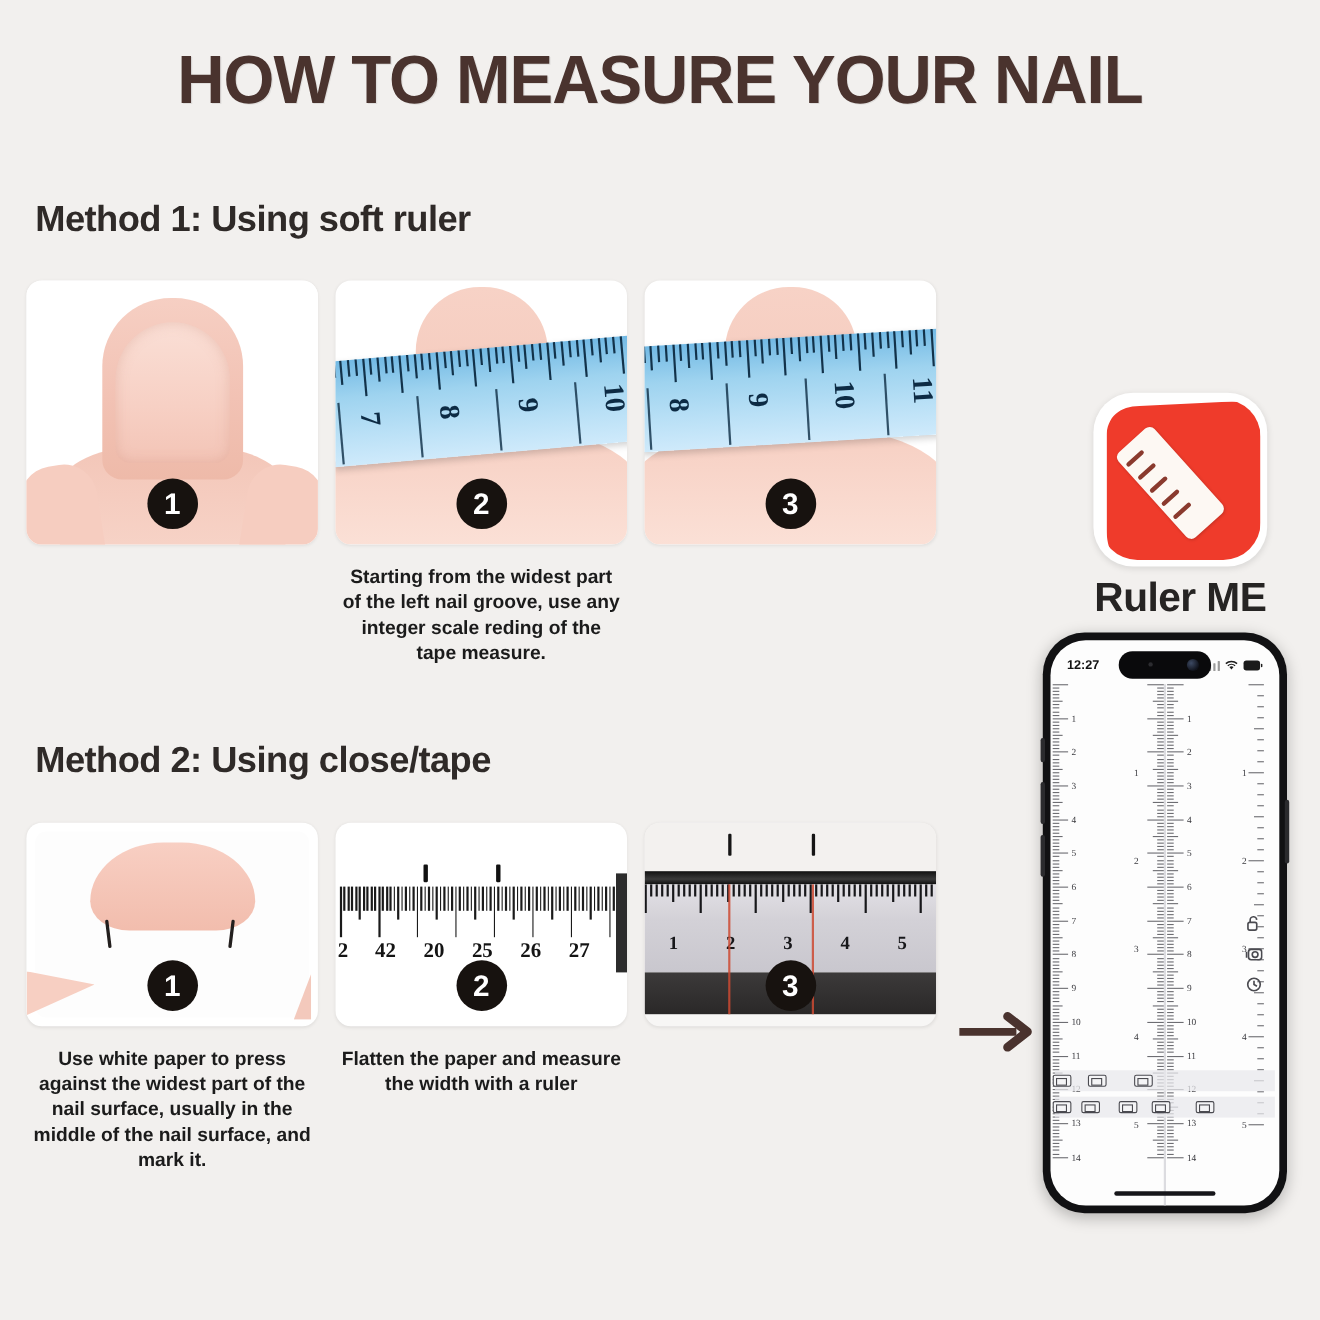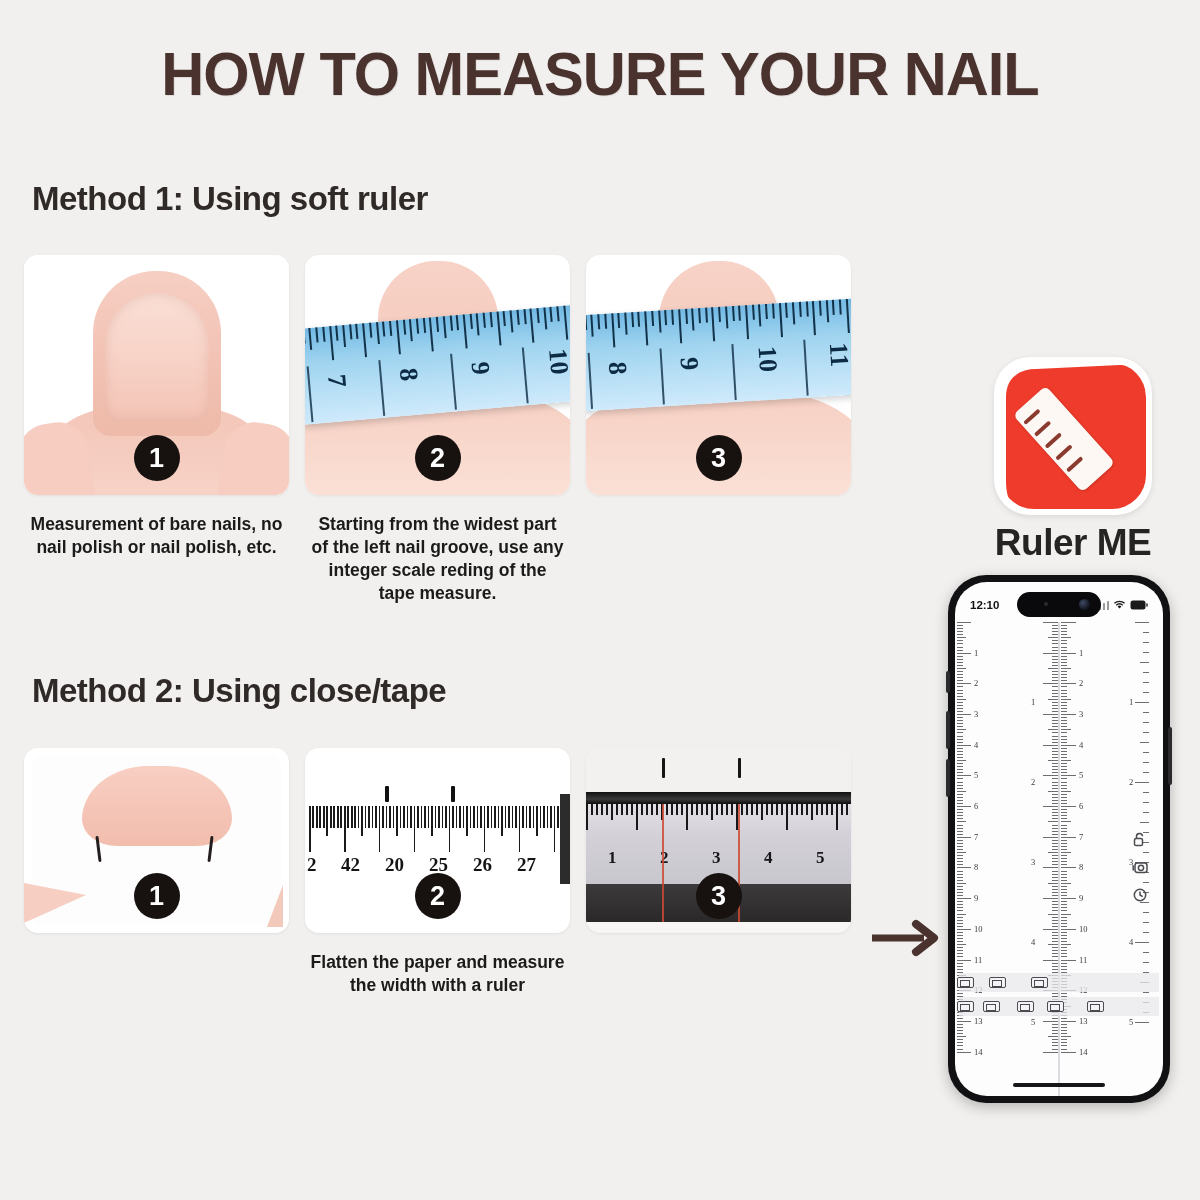--- a/index.html
+++ b/index.html
@@ -314,21 +314,20 @@
         <div class="nail-photo">
           <div class="knuckle"></div>
           <div class="side-finger l"></div>
           <div class="side-finger r"></div>
           <div class="finger">
             <div class="nail-plate"></div>
           </div>
         </div>
         <div class="badge">1</div>
       </div>
-      <div class="caption">Measurement of bare nails, no nail polish or nail polish, etc.</div>
     </div>
 
     <div class="col">
       <div class="card tape-card">
         <div class="tape-finger"></div>
         <div class="tape-hand"></div>
         <div class="tape" id="tape2">
           <div class="ticks">
               <div class="tick" style="left: 6.72093px; height: 15px;"></div>
               <div class="tick" style="left: 13.4419px; height: 22px;"></div>
@@ -454,20 +453,21 @@
     <div class="col">
       <div class="card short paper-card">
         <div class="paper-sheet"></div>
         <div class="nail-arc"></div>
         <div class="mark" style="left:73px; top:88px; transform:rotate(-7deg);"></div>
         <div class="mark" style="left:185px; top:88px; transform:rotate(7deg);"></div>
         <div class="corner-skin"></div>
         <div class="corner-skin r"></div>
         <div class="badge">1</div>
       </div>
+      <div class="caption">Use white paper to press against the widest part of the nail surface, usually in the middle of the nail surface, and mark it.</div>
     </div>
 
     <div class="col">
       <div class="card short ruler-card">
         <div class="ruler-strip" id="strip5">
             <div class="rtick" style="left: 4px; height: 46px;"></div>
             <div class="rtick" style="left: 7.49315px; height: 22px;"></div>
             <div class="rtick" style="left: 10.9863px; height: 22px;"></div>
             <div class="rtick" style="left: 14.4795px; height: 22px;"></div>
             <div class="rtick" style="left: 17.9726px; height: 22px;"></div>
@@ -654,21 +654,21 @@
     <div class="btn-side vdn"></div>
     <div class="btn-side pwr"></div>
 
     <div class="phone-inner">
       <div class="island">
         <span class="dot"></span>
         <span class="cam"></span>
       </div>
 
       <div class="statusbar">
-        <span>12:10</span>
+        <span>12:27</span>
         <span class="sb-right">
           <span class="bars">
             <i style="height:3px"></i>
               <i style="height:5px"></i>
               <i style="height:7px"></i>
               <i style="height:9px"></i>
           </span>
           <svg width="13" height="10" viewBox="0 0 13 10">
             <path d="M6.5 8.6 L4.6 6.4 A3 3 0 0 1 8.4 6.4 Z" fill="#1b1b1b"></path>
             <path d="M1.4 3.3 A7.6 7.6 0 0 1 11.6 3.3" fill="none" stroke="#1b1b1b" stroke-width="1.3"></path>

